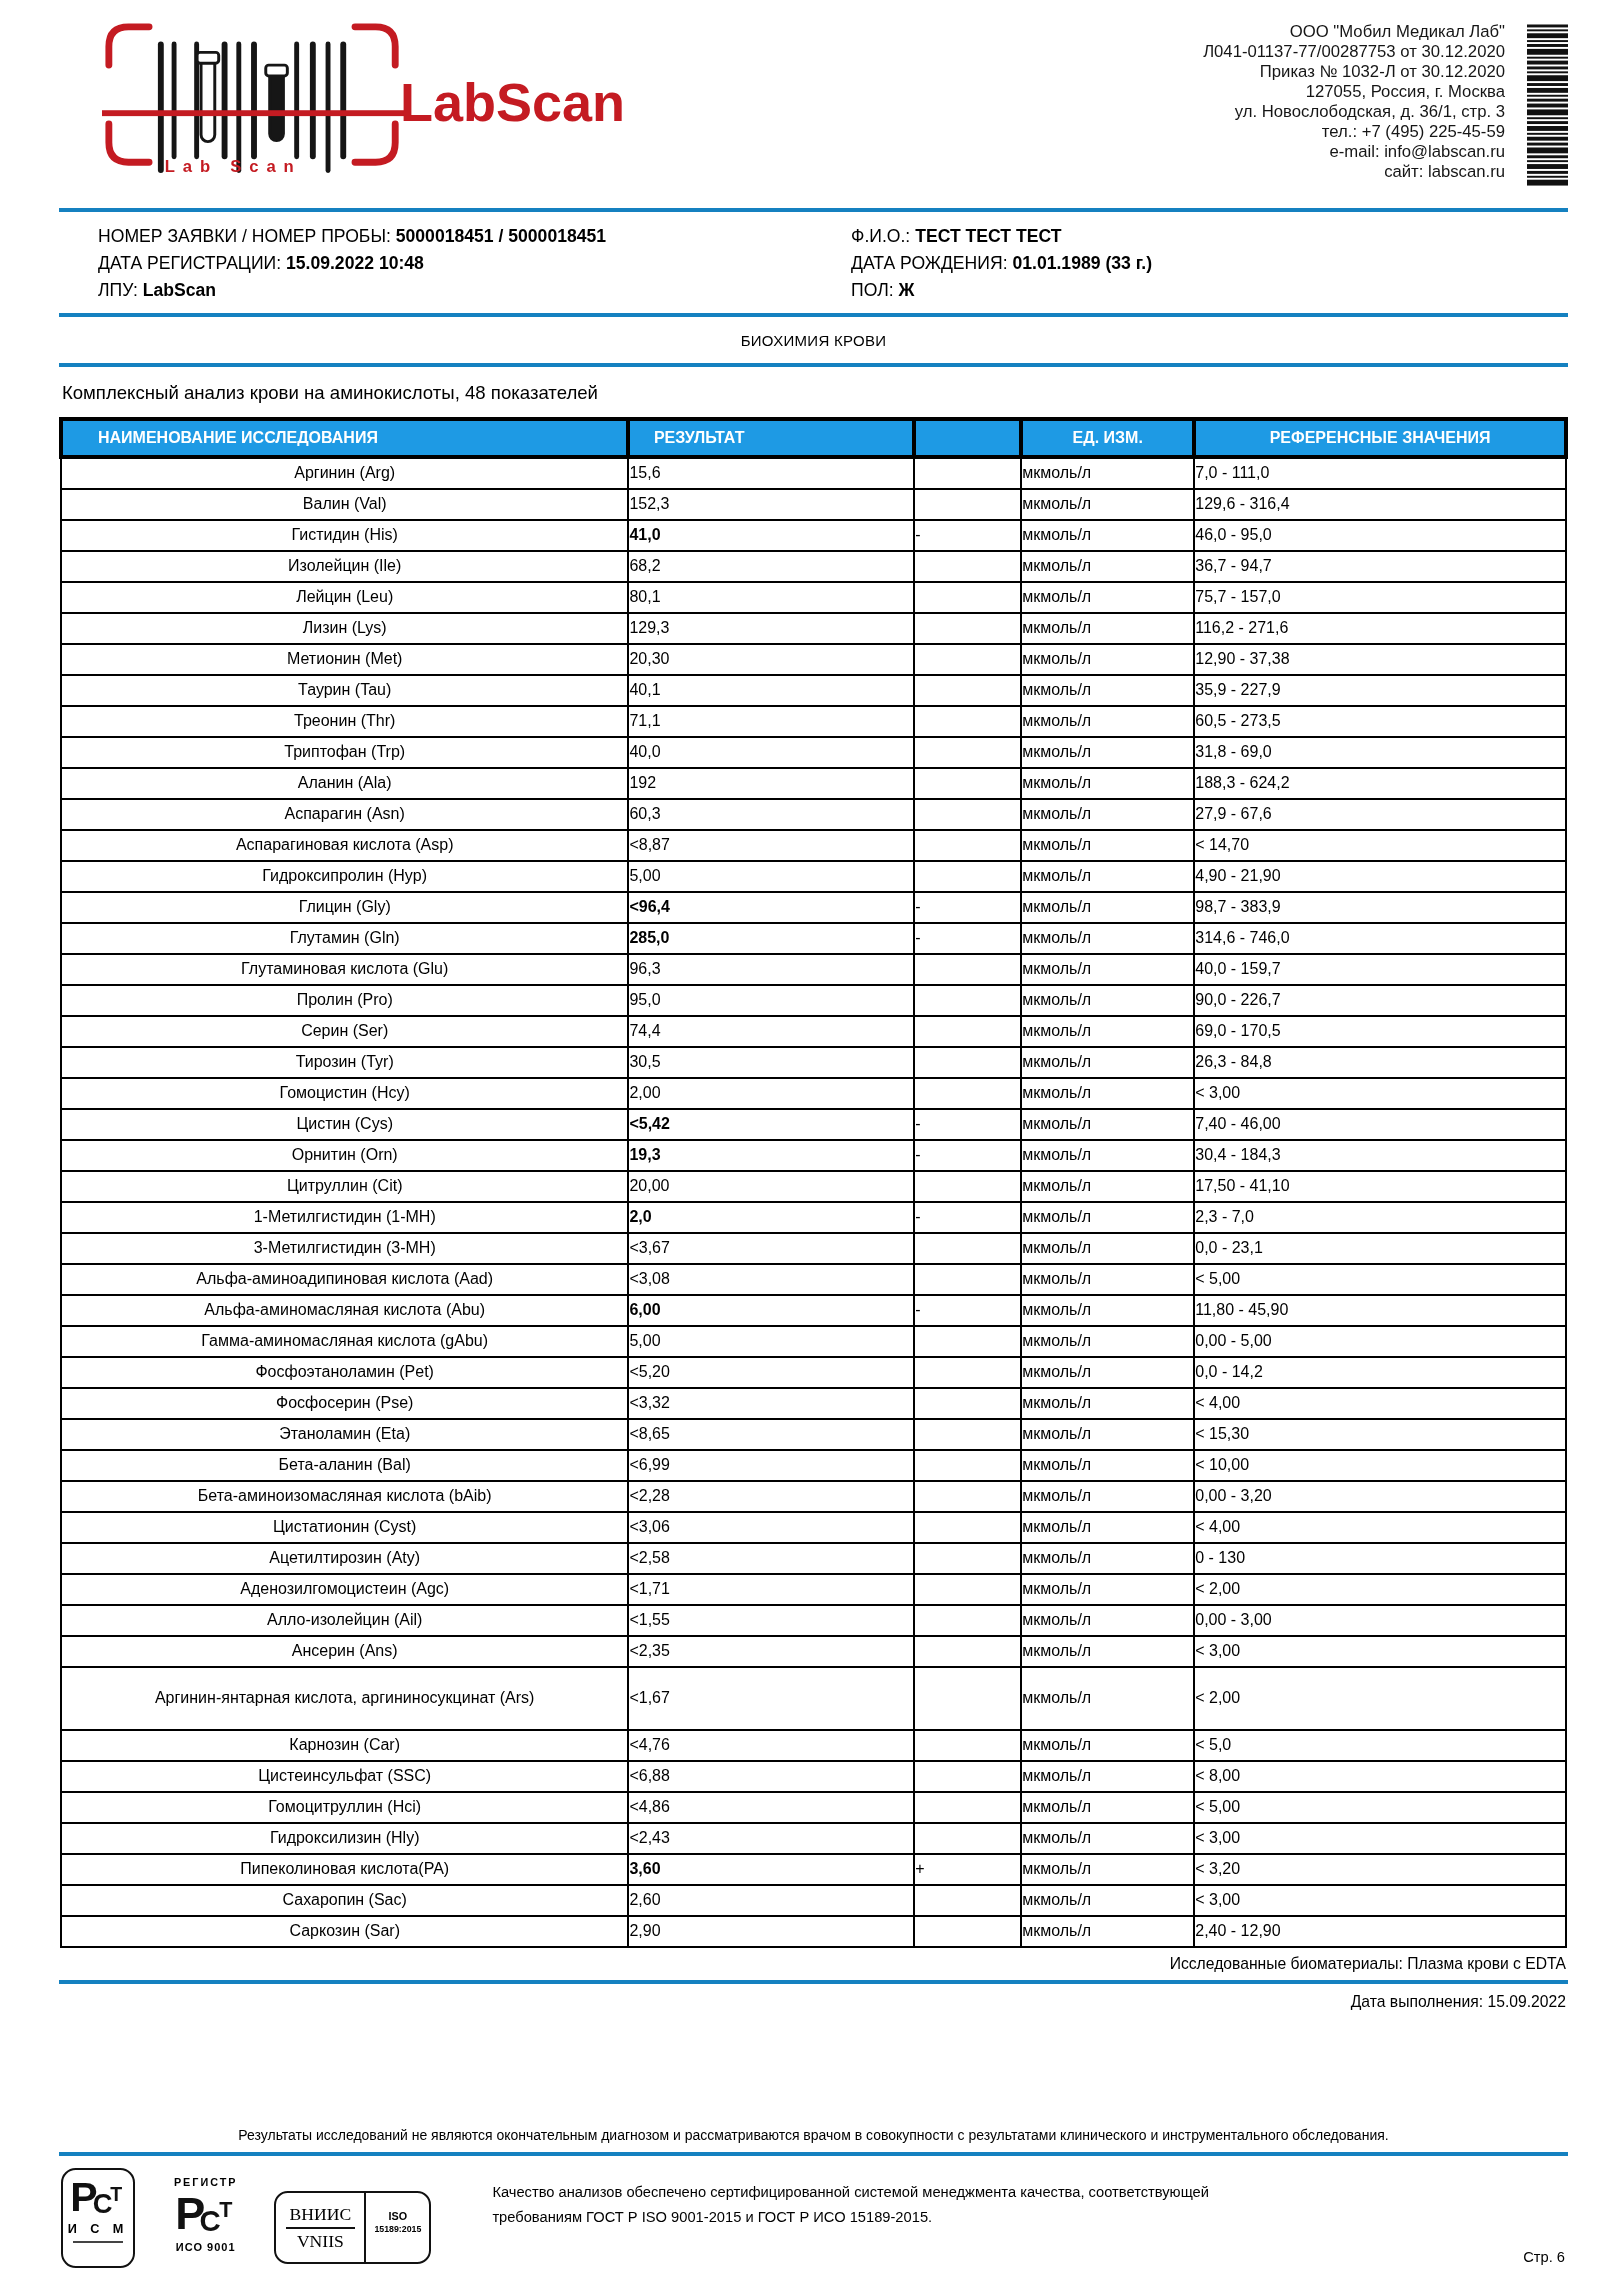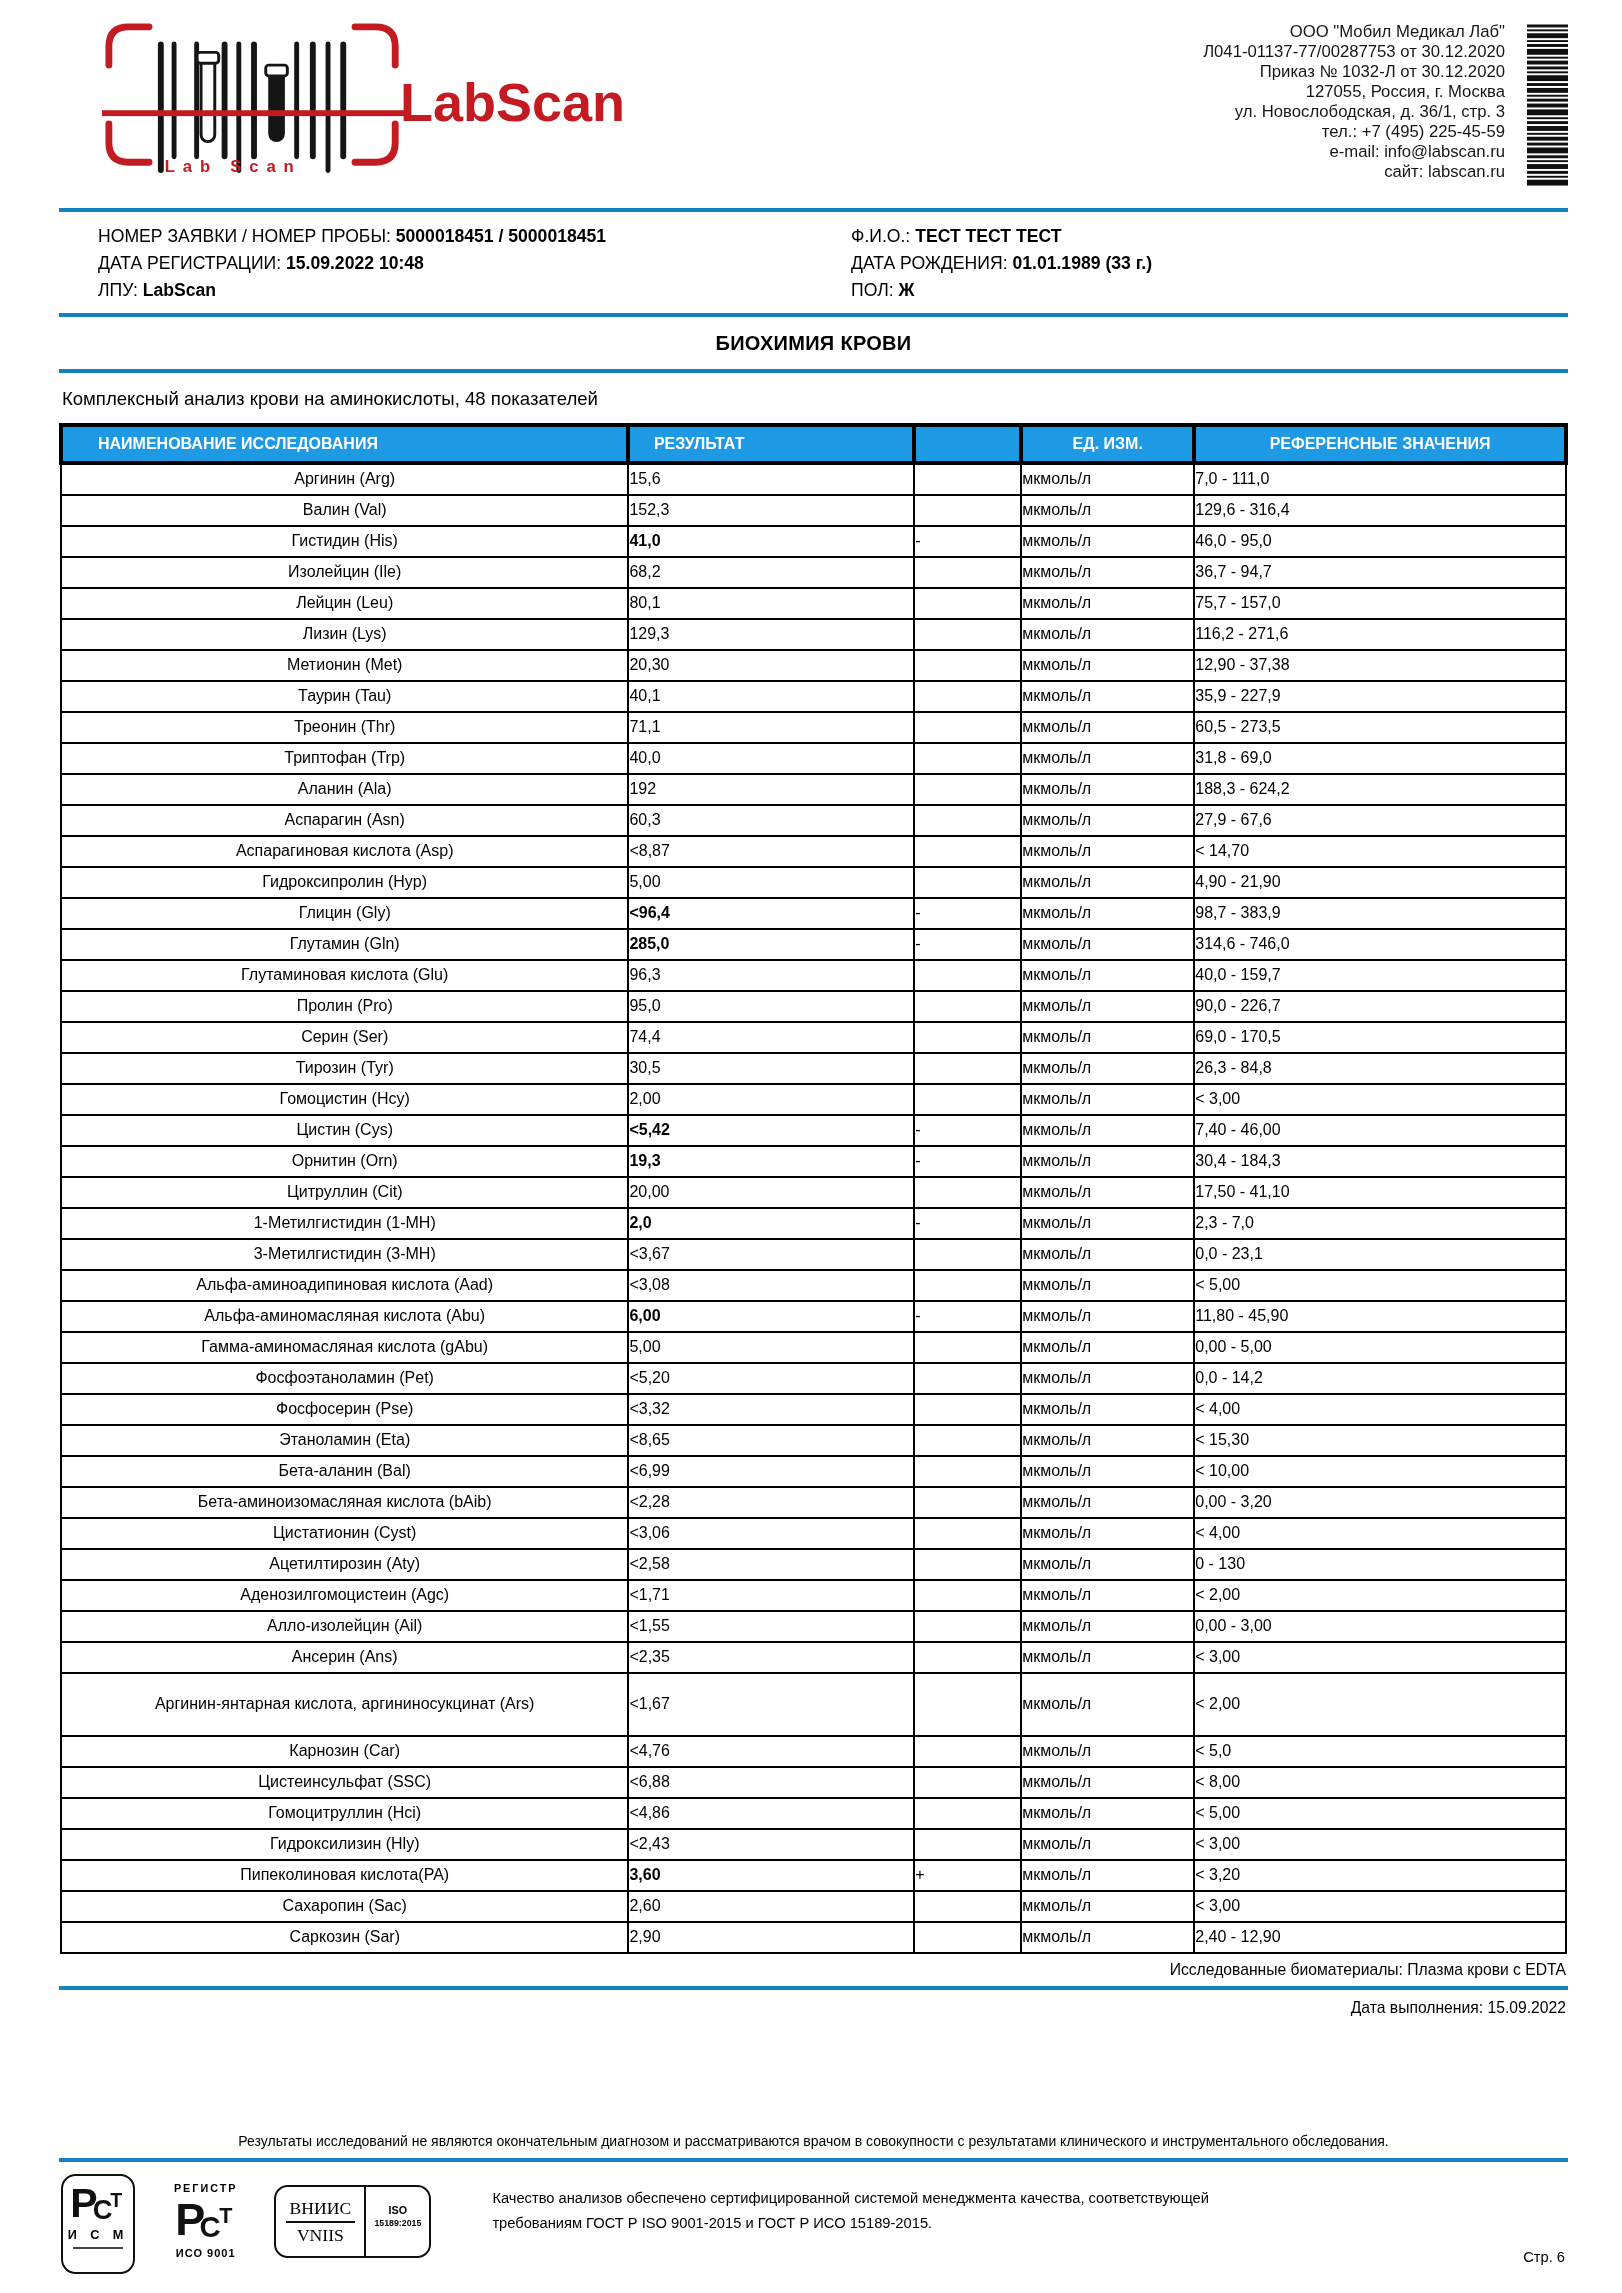--- a/index.html
+++ b/index.html
@@ -27,21 +27,21 @@
   .barcode-svg{position:absolute;right:0;top:23.5px;}
   .rule{height:3.9px;background:var(--rule-blue);border:0;margin:0;}
   
   .order{display:flex;padding:10.8px 0 9.8px 39px;}
   .order-col.left{width:753px;}
   .order-col.right{flex:1;}
   .order-line{font-size:17.6px;line-height:27px;white-space:nowrap;}
   .order-line .val{font-weight:bold;}
   
   .section-title{
-    text-align:center;font-size:20px;font-weight:bold;margin:0;
+    text-align:center;font-size:15px;font-weight:normal;margin:0;
     padding:14.7px 0 13.7px 0;letter-spacing:0.3px;
   }
   .panel-title{font-size:18.6px;font-weight:normal;margin:0;padding:15.7px 0 12.7px 2.9px;}
   
   table.results{width:100%;border-collapse:collapse;table-layout:fixed;}
   table.results th{
     background:var(--brand-blue);color:#fff;font-size:16px;font-weight:bold;
     text-align:left;border:4px solid #000000;padding:7.8px 0 7.8px 23.5px;
   }
   table.results th.c-name{padding-left:35px;}
@@ -67,21 +67,21 @@
     width:74px;height:100px;border:2.5px solid #111;border-radius:14.7px;
     text-align:center;box-sizing:border-box;padding-top:3.9px;
   }
   .cert-ism{font-size:12.7px;font-weight:bold;letter-spacing:4.9px;margin-top:1px;}
   .cert-lines{padding:2.9px 7.8px 0 7.8px;}
   .cert-lines div{height:2px;background:#444;margin:2px 2px 0 2px;}
   .cert-box2{margin-left:15.7px;text-align:center;padding-top:7.8px;width:110px;}
   .cert-registr{font-size:10.8px;font-weight:bold;letter-spacing:2px;}
   .cert-iso9001{font-size:11px;font-weight:bold;letter-spacing:1px;margin-top:2px;}
   .cert-box3{
-    margin-left:13.7px;margin-top:11px;display:flex;border:2.5px solid #111;
+    margin-left:13.7px;margin-top:23px;display:flex;border:2.5px solid #111;
     border-radius:13.7px;height:73px;box-sizing:border-box;overflow:hidden;
   }
   .vniis{
     width:90px;border-right:2.5px solid #111;text-align:center;
     font-family:"Liberation Serif", serif;padding-top:10.8px;box-sizing:border-box;
   }
   .vniis .ru{font-size:17.6px;border-bottom:2px solid #111;display:inline-block;padding:0 3.9px 2px 3.9px;}
   .vniis .en{font-size:17.6px;padding-top:2px;}
   .iso-cell{width:63px;text-align:center;padding-top:16.7px;box-sizing:border-box;}
   .iso-cell .iso{font-size:10.8px;font-weight:bold;}

